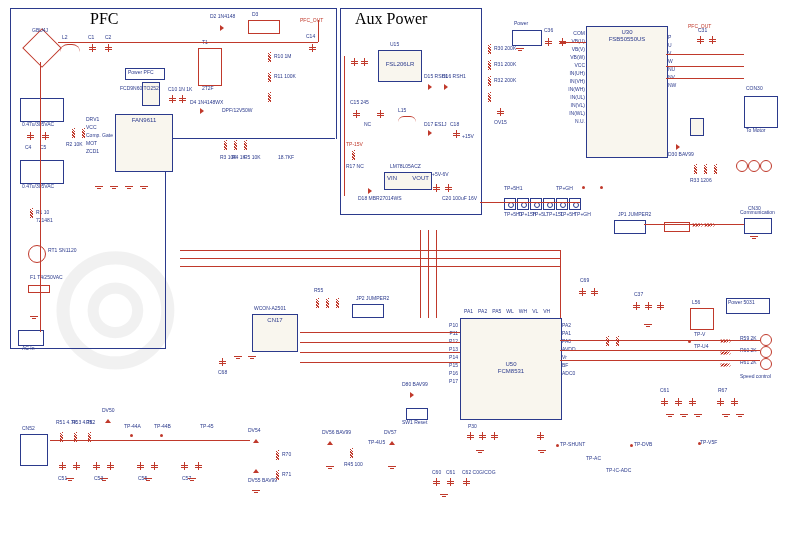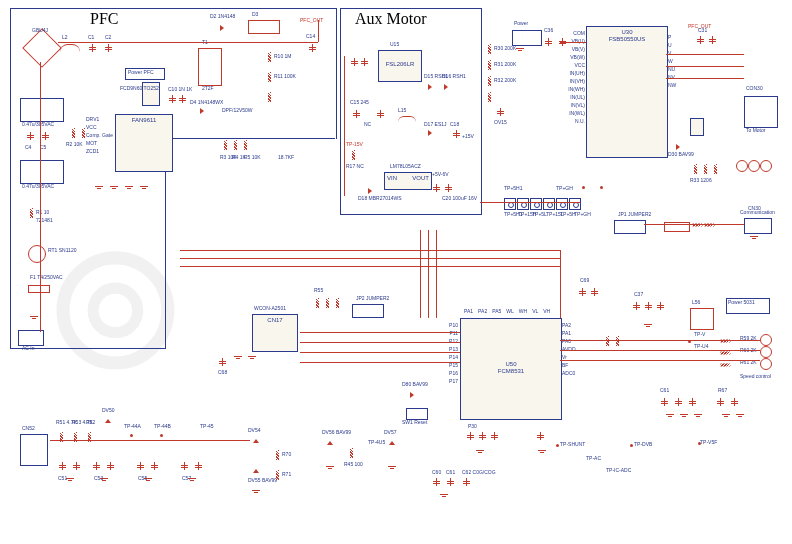--- a/index.html
+++ b/index.html
@@ -35,21 +35,21 @@
 <div class="canvas">
 <div class="watermark">⊚</div>
 
 <div class="block" style="left:10px;top:8px;width:325px;height:130px;border-bottom:none"></div>
 <div class="block" style="left:10px;top:8px;width:155px;height:340px;border-top:none;border-right:none"></div>
 <div class="netB" style="left:165px;top:138px;width:170px;height:1px"></div>
 <div class="netB" style="left:165px;top:138px;width:1px;height:210px"></div>
 <div class="block-title" style="left:90px;top:10px">PFC</div>
 
 <div class="block" style="left:340px;top:8px;width:140px;height:205px"></div>
-<div class="block-title" style="left:355px;top:10px">Aux Motor</div>
+<div class="block-title" style="left:355px;top:10px">Aux Power</div>
 
 <div style="position:absolute;left:28px;top:34px;width:26px;height:26px;border:1px solid #c0392b;transform:rotate(45deg)"></div>
 <div class="comp" style="left:32px;top:28px">GBU4J</div>
 
 <div style="position:absolute;left:60px;top:44px;width:20px;height:8px;border-top:1px solid #c0392b;border-radius:8px 8px 0 0"></div>
 <div class="comp" style="left:62px;top:35px">L2</div>
 
 <div class="cap" style="left:92px;top:44px"></div>
 <div class="cap" style="left:108px;top:44px"></div>
 <div class="comp" style="left:88px;top:35px">C1</div>

